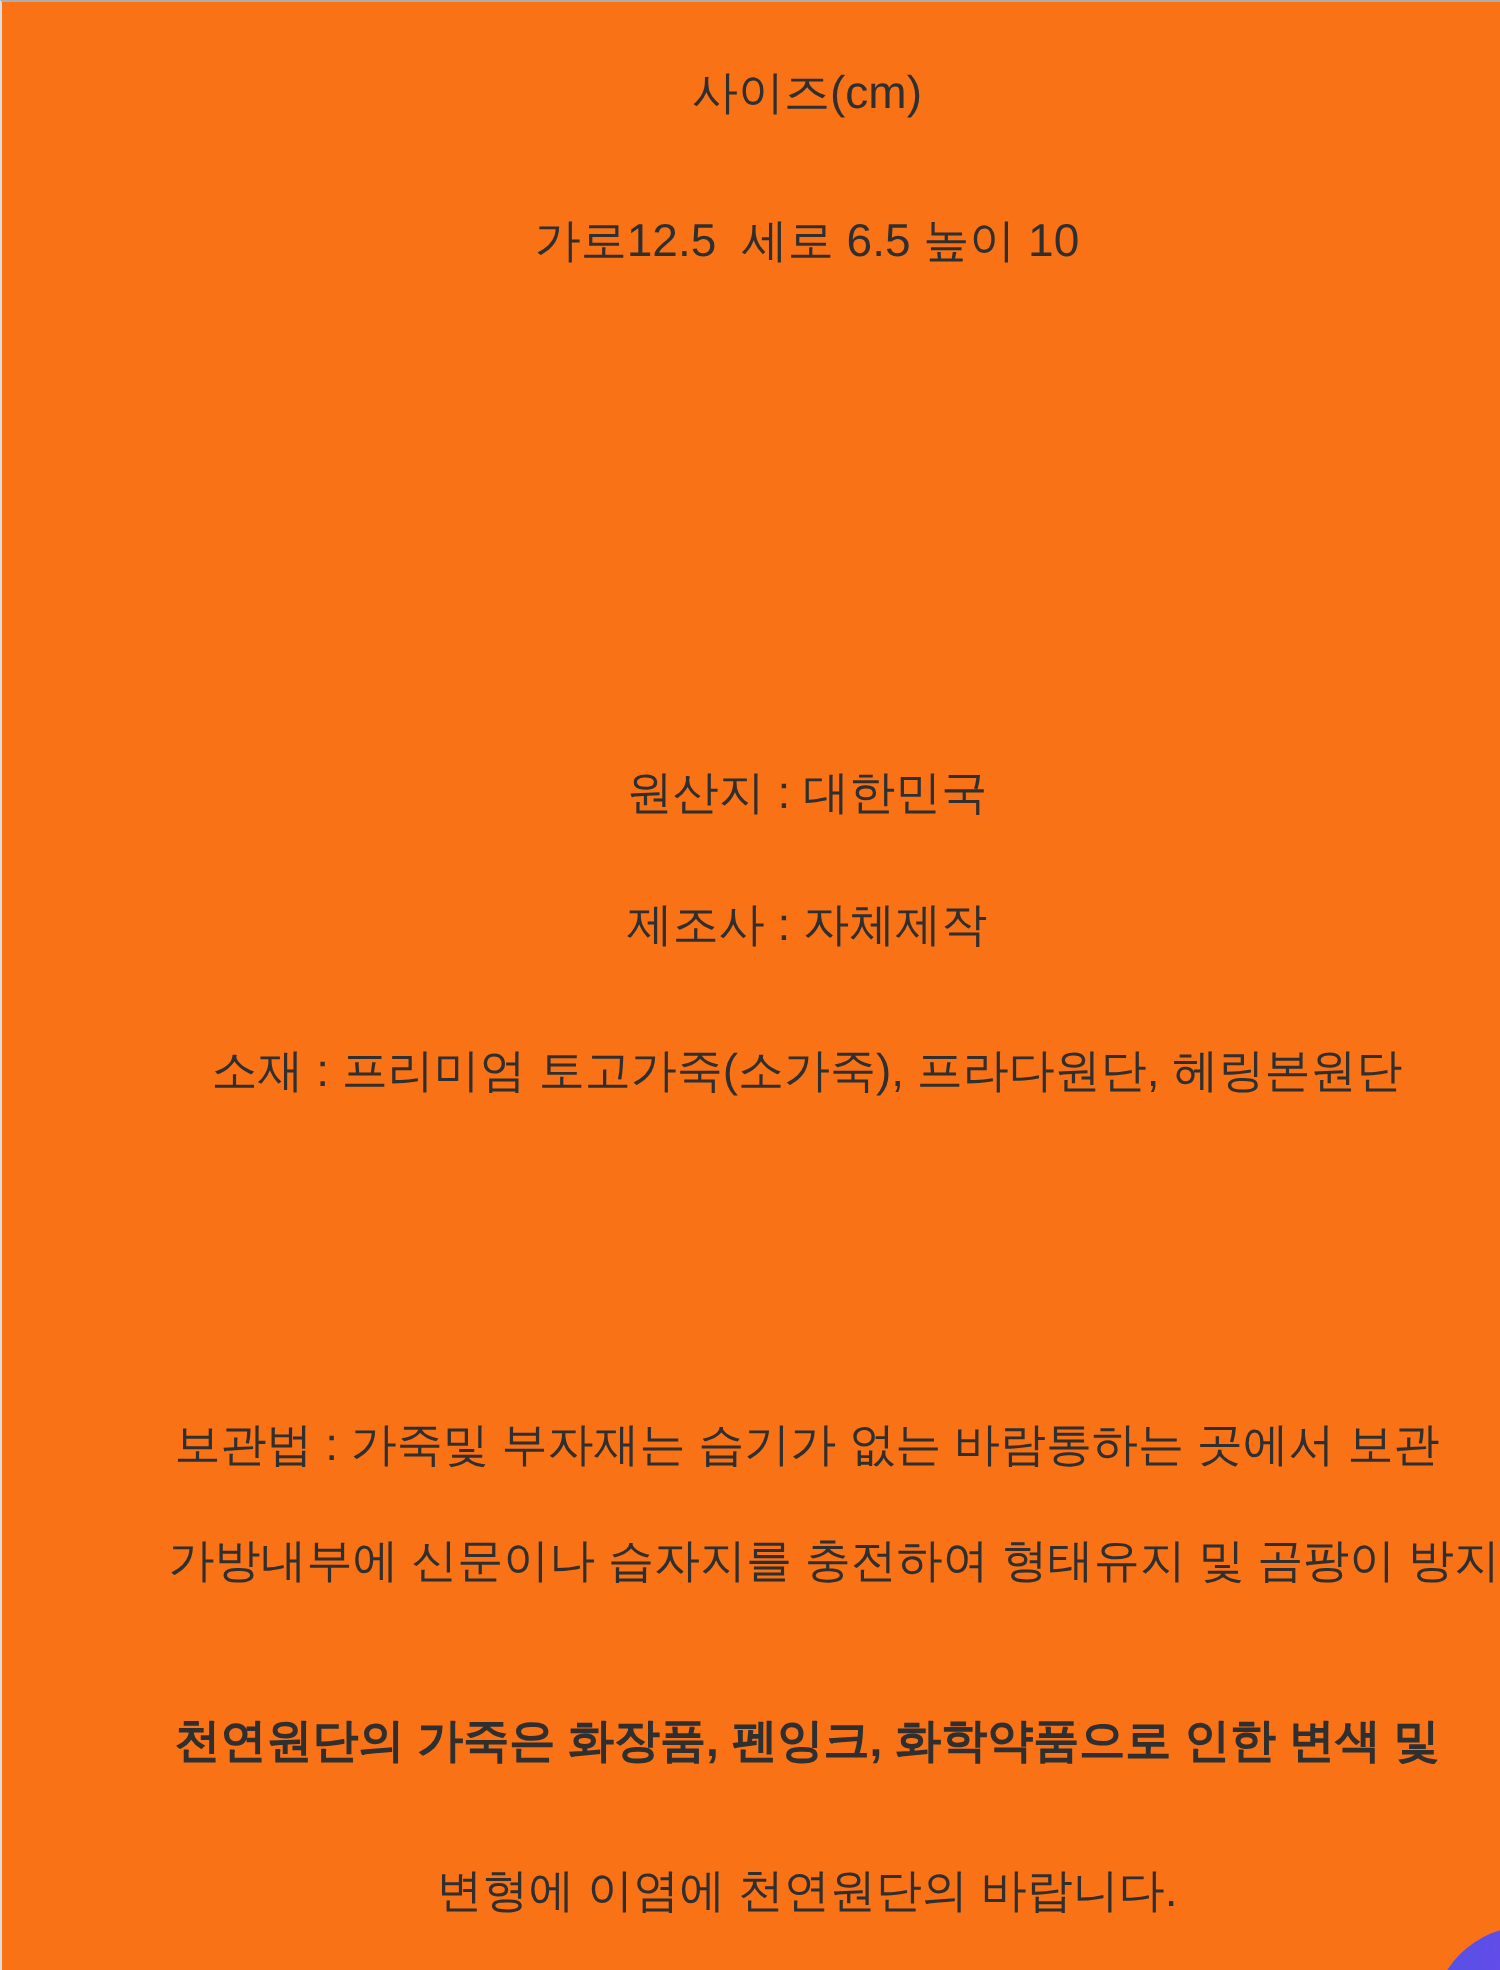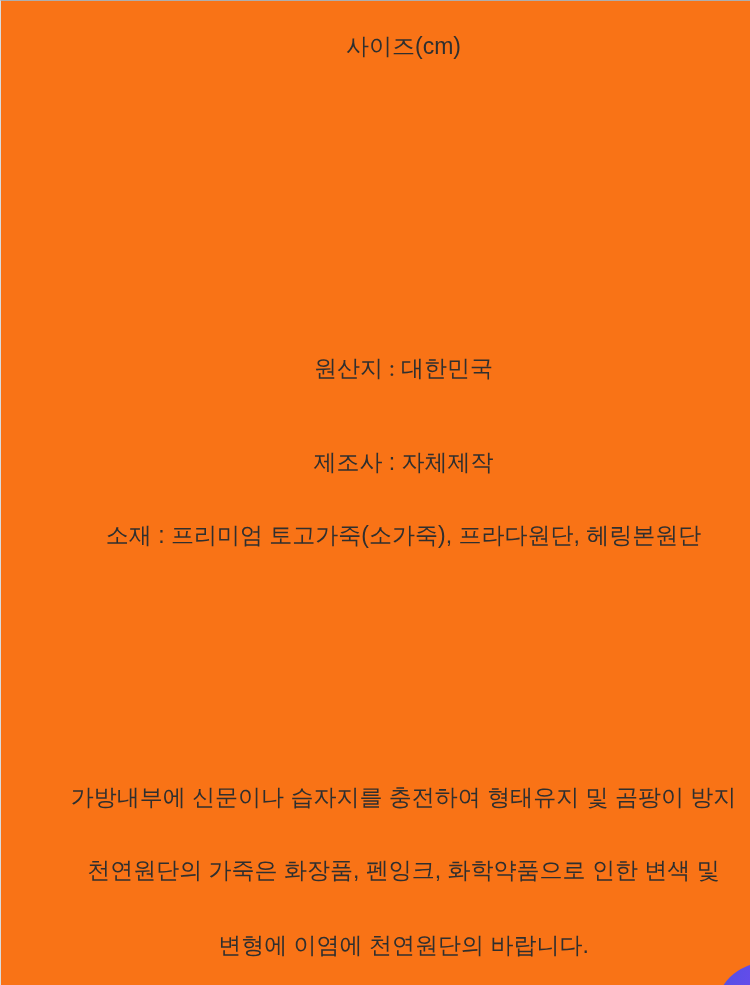--- a/index.html
+++ b/index.html
@@ -44,30 +44,32 @@
     background: #7a46ee;
   }
 </style>
 </head>
 <body style="background: rgb(255, 255, 255);">
 
 <div class="screen">
 
   <div class="text-line" style="top:8px;">사이즈(cm)</div>
 
+  <div class="text-line" style="top:82px;">가로12.5  세로 6.5 높이 10</div>
 
 
-  <div class="text-line" style="top:330px;font-family:Liberation Serif, serif;">원산지 : 대한민국</div>
+  <div class="text-line" style="top:358px;">원산지 : 대한민국</div>
 
   <div class="text-line" style="top:497px;">소재 : 프리미엄 토고가죽(소가죽), 프라다원단, 헤링본원단</div>
 
   <div class="text-line" style="top:424px;">제조사 : 자체제작</div>
 
+  <div class="text-line" style="top:684px;">보관법 : 가죽및 부자재는 습기가 없는 바람통하는 곳에서 보관</div>
 
-  <div class="text-line" style="top:759px;">가방내부에 신문이나 습자지를 충전하여 형태유지 및 곰팡이 방지</div>
+  <div class="text-line" style="top:742px;text-align:right;">가방내부에 신문이나 습자지를 충전하여 형태유지 및 곰팡이 방지</div>
 
-  <div class="text-line" style="top:832px;">천연원단의 가죽은 화장품, 펜잉크, 화학약품으로 인한 변색 및</div>
+  <div class="text-line" style="top:832px;font-weight:bold;">천연원단의 가죽은 화장품, 펜잉크, 화학약품으로 인한 변색 및</div>
 
   <div class="text-line" style="top:907px;">변형에 이염에 천연원단의 바랍니다.</div>
 
   <button class="chat-fab" aria-label="chat" style="background: linear-gradient(105deg, rgb(79, 82, 228), rgb(142, 63, 245));"></button>
 
 </div>
 
 </body></html>

